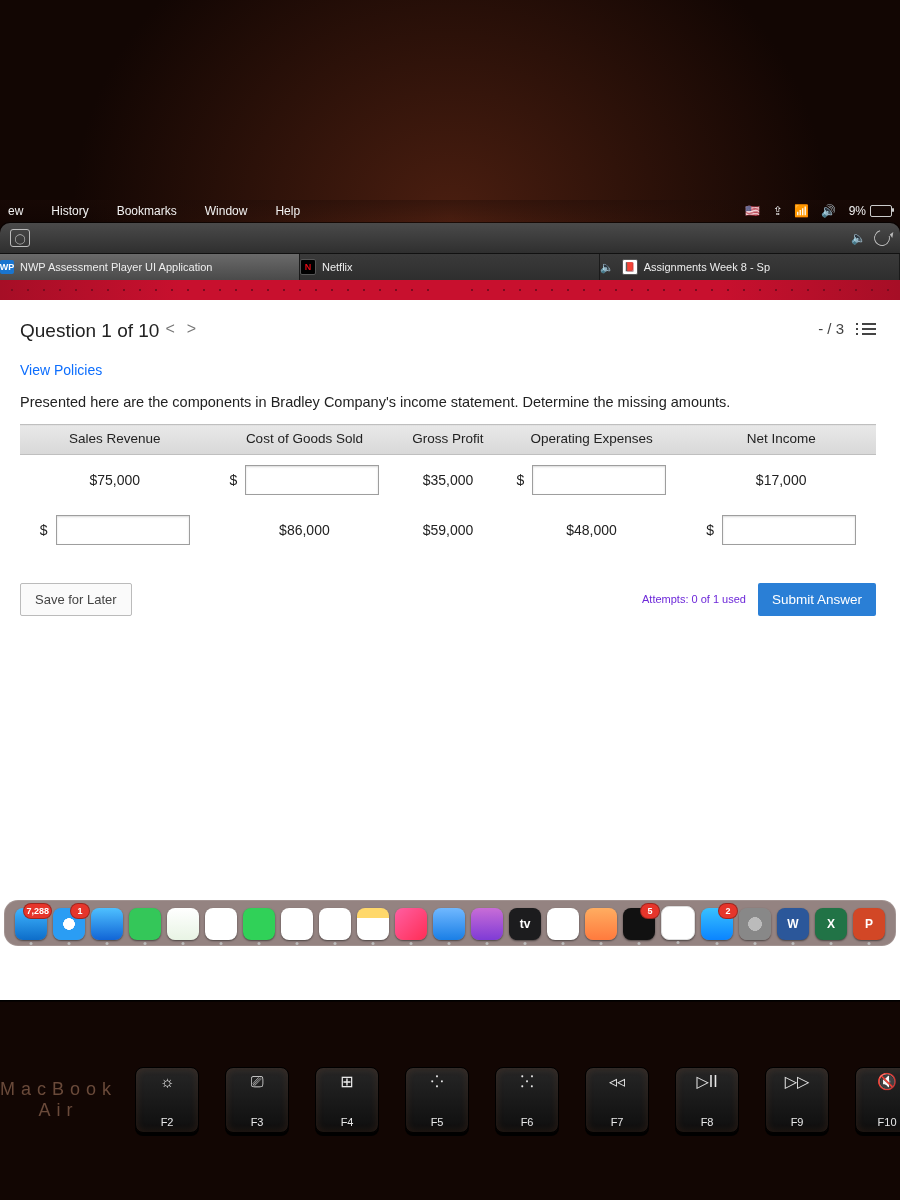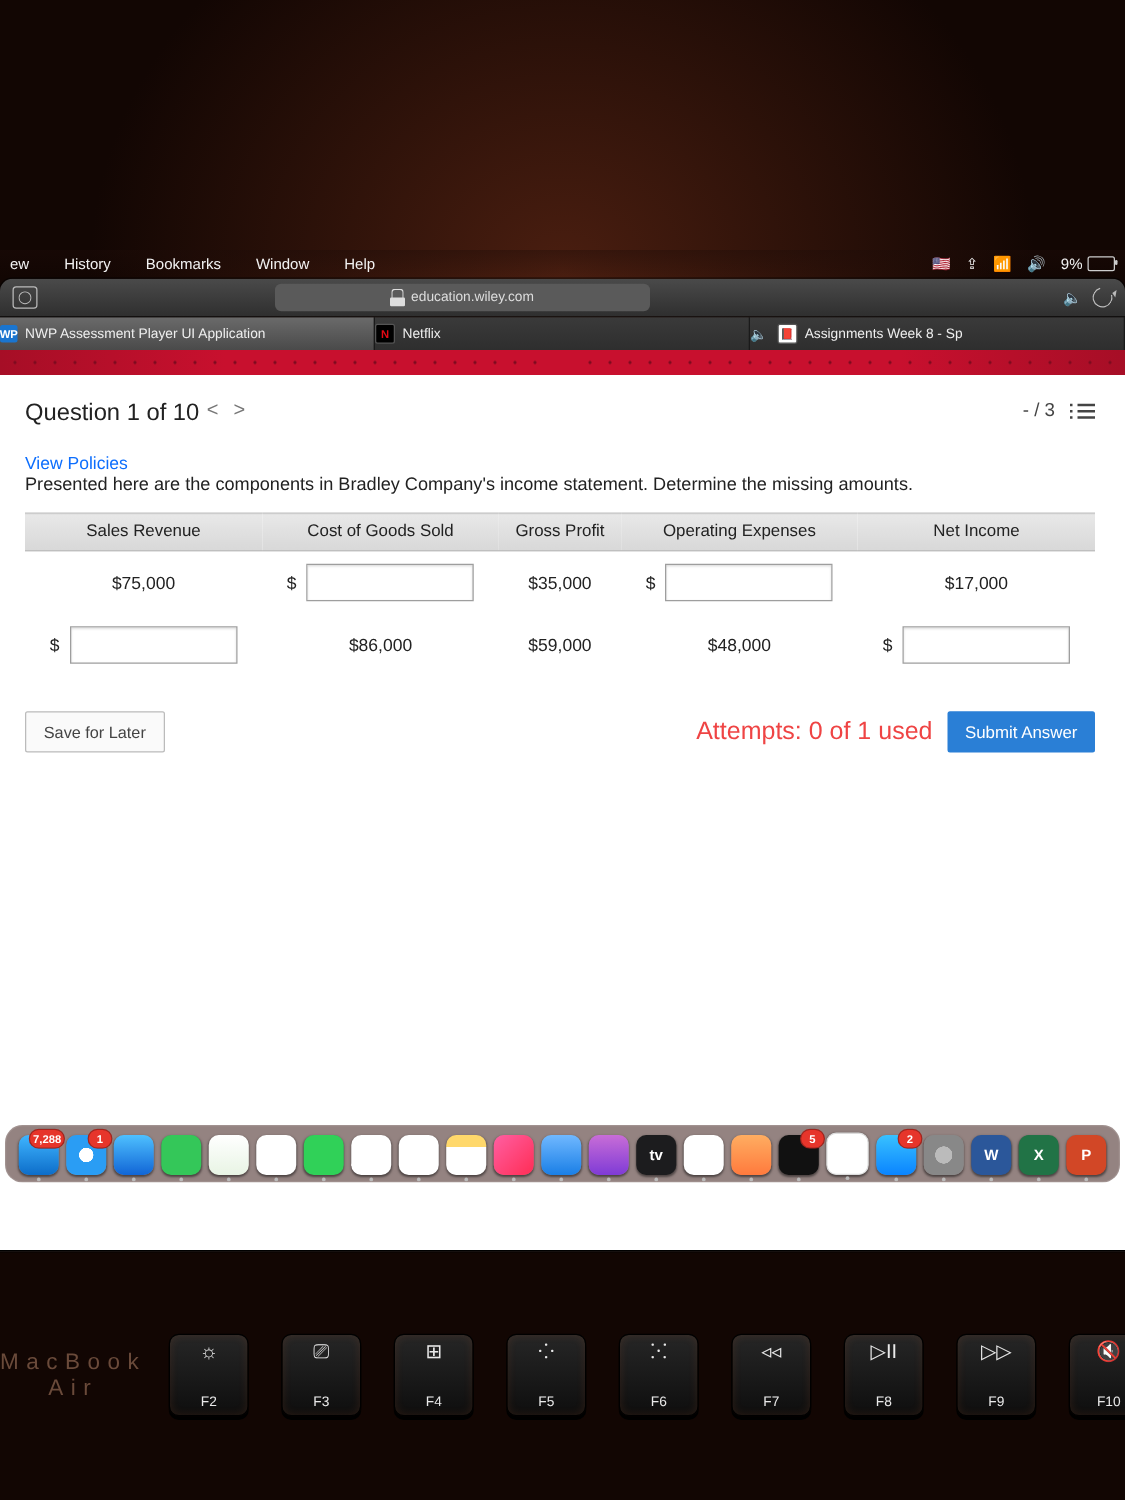--- a/index.html
+++ b/index.html
@@ -94,21 +94,21 @@
   .q-title{font-size:19px;color:#222}
   .arrow-btn{font-size:16px;color:#777;padding:0 6px;background:none;border:none;cursor:pointer}
   .q-right{margin-left:auto;display:flex;align-items:center;gap:18px;color:#444;font-size:15px}
   .qlist-icon{display:inline-flex;flex-direction:column;gap:3px}
   .qlist-icon span{width:14px;height:2px;background:#444;position:relative}
   .qlist-icon span::before{content:"";position:absolute;left:-6px;top:0;width:2px;height:2px;background:#444}
 
   .policies{margin-top:20px;color:var(--link-blue);font-size:14px;cursor:pointer}
   .attempt{margin-top:8px;font-size:15px}
   .attempt .bar{display:inline-block;width:3px;height:15px;background:var(--wiley-red);margin-right:8px;vertical-align:-2px}
-  .prompt{margin-top:2px;font-size:14.5px}
+  .prompt{margin-top:16px;font-size:14.5px}
 
   
   .sheet{margin-top:14px;width:100%;border-collapse:collapse}
   .sheet th{
     background:linear-gradient(180deg,#e8e8e8,#d8d8d8);
     border-top:1px solid #bfbfbf;border-bottom:1px solid #bfbfbf;
     font-size:13.5px;font-weight:400;color:#222;padding:6px 6px;line-height:1.25;
   }
   .sheet td{padding:10px 6px;font-size:14px;text-align:center}
   .dollar{display:inline-block;width:12px;text-align:left;color:#222}
@@ -117,21 +117,21 @@
     box-shadow:0 1px 2px rgba(0,0,0,.15) inset;width:120px;
   }
 
   
   .footer{margin-top:28px;display:flex;align-items:center}
   .save-btn{
     border:1px solid #bbb;background:#fafafa;color:#444;font-size:13px;
     padding:8px 14px;cursor:pointer;border-radius:2px;
   }
   .footer .spacer{flex:1}
-  .attempts{font-size:20px;color:#ef4444;margin-right:12px}
+  .attempts{font-size:11px;color:#6d28d9;margin-right:12px}
   .submit-btn{
     background:var(--submit-blue);color:#fff;border:none;
     padding:9px 14px;font-size:13.5px;cursor:pointer;border-radius:2px;
   }
 
   
   .dock-wrap{position:absolute;left:0;right:0;top:900px;display:flex;justify-content:center}
   .dock{
     display:flex;gap:6px;align-items:flex-end;padding:5px 10px;
     background:rgba(60,30,25,.55);border-radius:14px;
@@ -207,24 +207,20 @@
     <span class="battery">
       <span>9%</span>
       <span class="shell"><span class="fill"></span></span>
     </span>
   </div>
 </div>
 
 <div class="safari">
   <div class="toolbar">
     <div class="shield">◯</div>
-    <div class="urlbar">
-      <span class="lock-icon"></span>
-      <span>education.wiley.com</span>
-    </div>
     <div class="sound-ctl">
       <span>🔈</span>
       <span class="reload"></span>
     </div>
   </div>
   <div class="tabbar">
     <div class="tab active">
       <span class="fav wp">WP</span>
       <span>NWP Assessment Player UI Application</span>
     </div>

